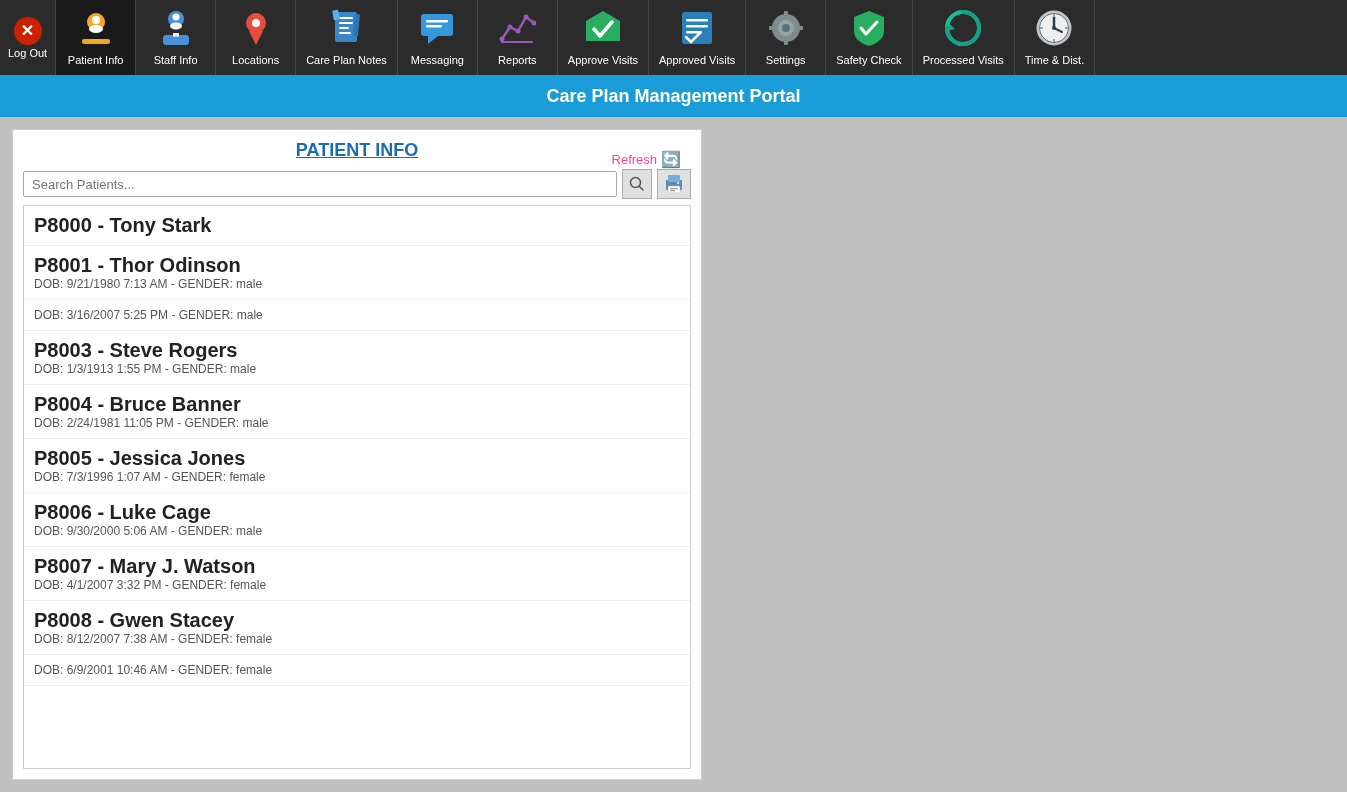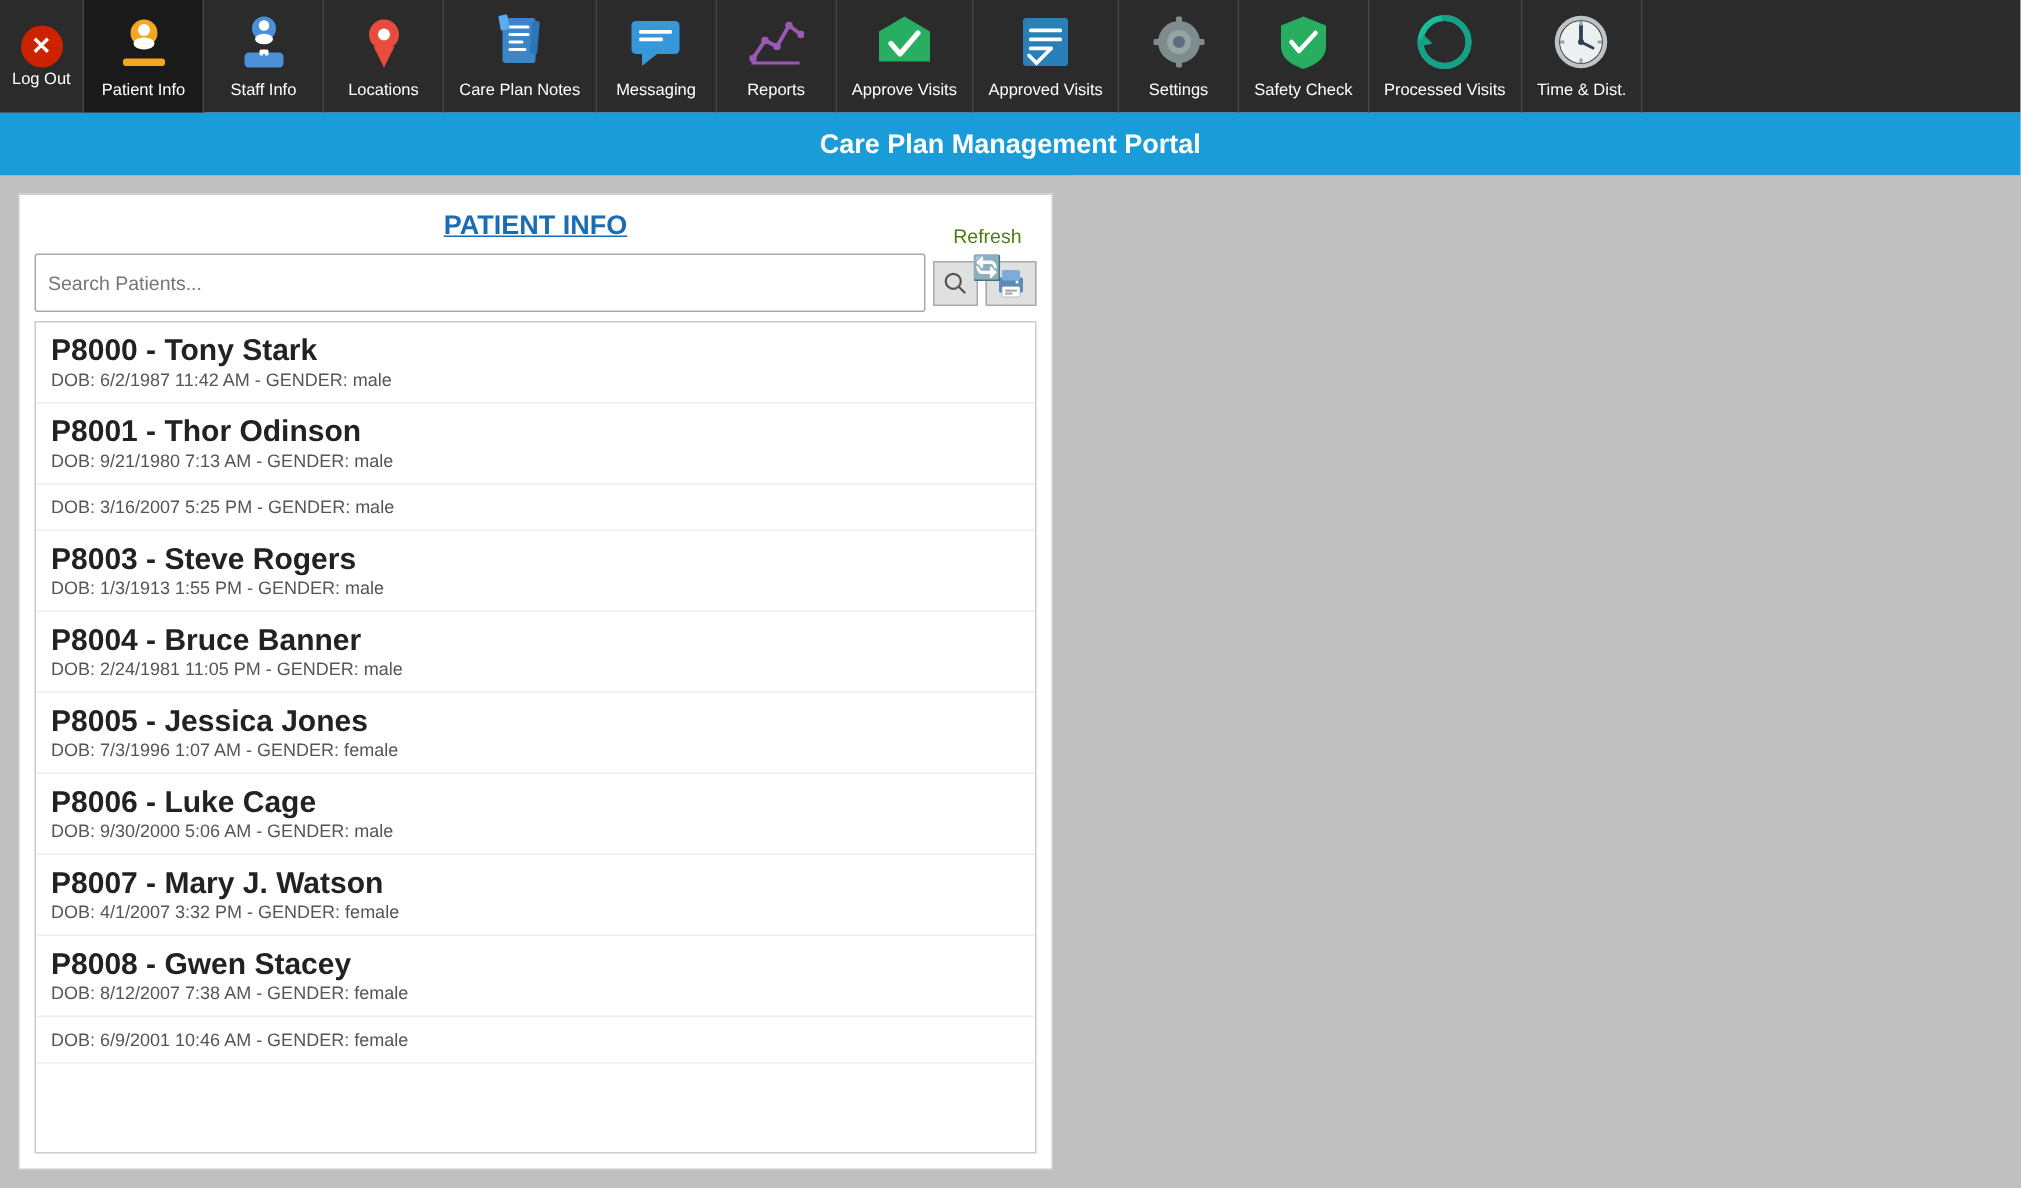--- a/index.html
+++ b/index.html
@@ -132,27 +132,26 @@
       display: flex;
       align-items: center;
       justify-content: center;
       font-size: 18px;
     }
 
     .refresh-area {
       display: flex;
       align-items: center;
       gap: 4px;
-      color: #4d7c0f;
+      color: #ec4899;
       font-size: 13px;
       cursor: pointer;
       position: absolute;
       top: 10px;
       right: 10px;
-      flex-direction: column;
     }
 
     #patient-list-container {
       flex: 1;
       overflow-y: auto;
       border: 1px solid #ccc;
       position: relative;
     }
 
     .patient-item {
@@ -358,21 +357,21 @@
   <div id="left-panel">
     <div class="panel-header-area">
       <div id="panel-title">PATIENT INFO</div>
       <div class="refresh-area">
         <span>Refresh</span>
         <span style="font-size:16px;">🔄</span>
       </div>
     </div>
 
     <div id="search-row">
-      <input type="text" id="search-input" style="flex: 1 1 0%; padding: 5px 8px; border: 1px solid rgb(170, 170, 170); font-size: 13px; border-radius: 2px; height: 39px;" placeholder="Search Patients...">
+      <input type="text" id="search-input" style="flex: 1 1 0%; padding: 5px 8px; border: 1px solid rgb(170, 170, 170); font-size: 13px; border-radius: 2px; height: 26px;" placeholder="Search Patients...">
       <button class="search-btn">
         <svg width="16" height="16" viewBox="0 0 16 16">
           <circle cx="6.5" cy="6.5" r="5" stroke="#555" stroke-width="1.5" fill="none"></circle>
           <line x1="10.5" y1="10.5" x2="14" y2="14" stroke="#555" stroke-width="1.5" stroke-linecap="round"></line>
         </svg>
       </button>
       <button class="print-btn">
         <svg width="22" height="22" viewBox="0 0 22 22">
           <rect x="3" y="7" width="16" height="10" rx="1" fill="#5a8db5"></rect>
           <rect x="5" y="2" width="12" height="7" rx="1" fill="#7aadda"></rect>
@@ -381,21 +380,20 @@
           <rect x="7" y="17" width="5" height="1.5" rx="0.5" fill="#aaa"></rect>
           <circle cx="15" cy="10" r="1" fill="white"></circle>
         </svg>
       </button>
     </div>
 
     <div id="patient-list-container">
 
     <div class="patient-item">
     <div class="patient-name">P8000 - Tony Stark</div>
-    <div class="patient-dob">DOB: 6/2/1987 11:42 AM - GENDER: male</div>
   </div>
         <div class="patient-item">
     <div class="patient-name">P8001 - Thor Odinson</div>
     <div class="patient-dob">DOB: 9/21/1980 7:13 AM - GENDER: male</div>
   </div>
         <div class="patient-item">
     <div class="patient-dob">DOB: 3/16/2007 5:25 PM - GENDER: male</div>
   </div>
         <div class="patient-item">
     <div class="patient-name">P8003 - Steve Rogers</div>

